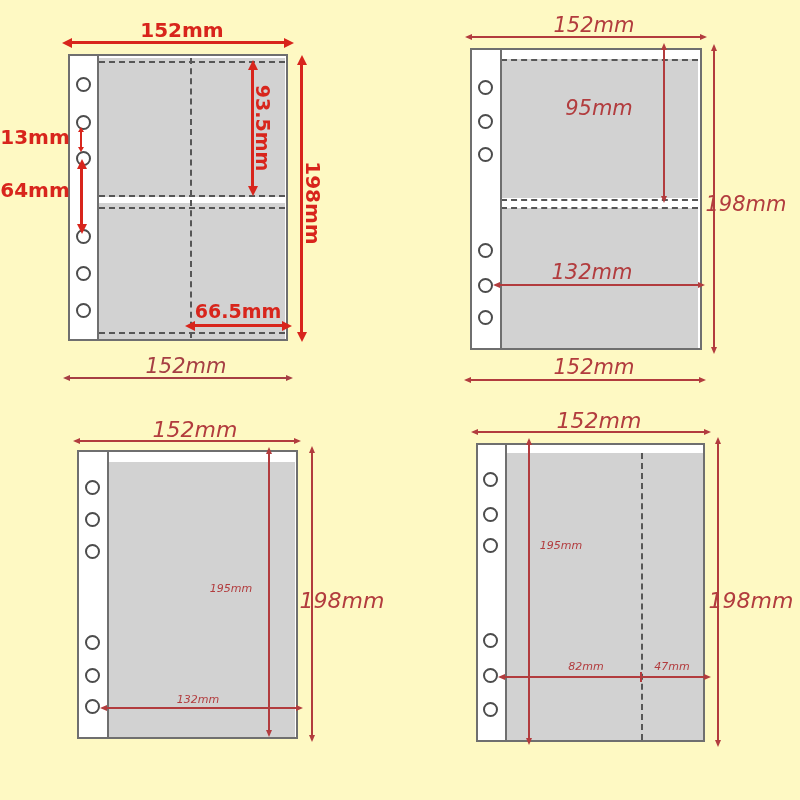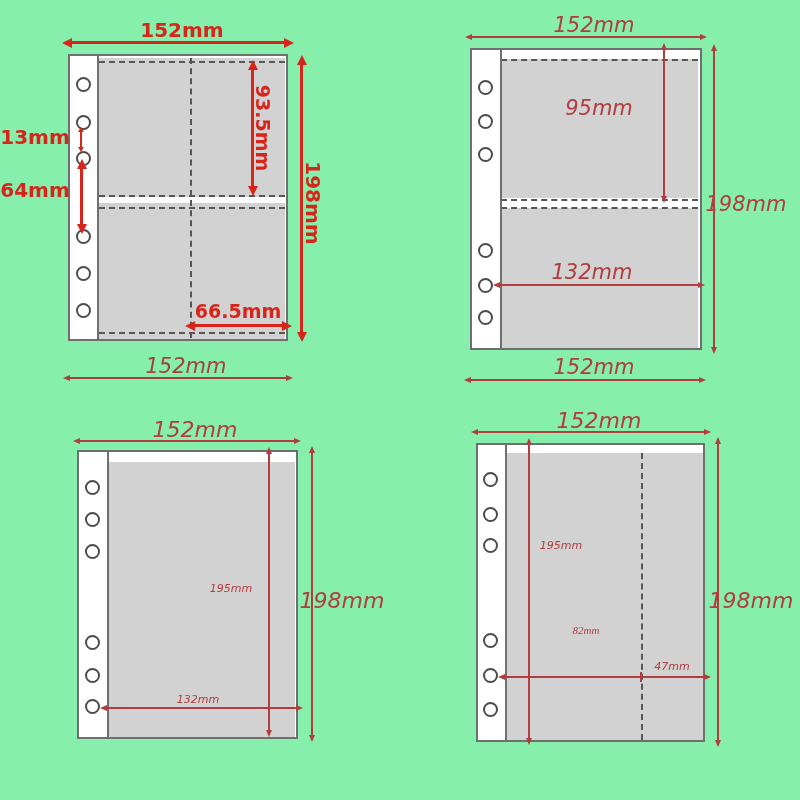--- a/index.html
+++ b/index.html
@@ -1,17 +1,17 @@
 <!DOCTYPE html>
 <html><head>
 <meta charset="utf-8">
 <style>
   html,body { margin:0; padding:0; background:#ffffff; }
   .canvas {
-    position:relative; width:800px; height:800px; background:#86efac;
+    position:relative; width:800px; height:800px; background:#fef9c3;
     font-family:"DejaVu Sans", sans-serif; overflow:hidden;
   }
   
   .page { position:absolute; background:#ffffff; border:2px solid #6f6f6f; box-sizing:border-box; }
   .divider { position:absolute; top:0; bottom:0; width:0; border-left:2px solid #6f6f6f; }
   .hole { position:absolute; width:15px; height:15px; border:2px solid #4c4c4c; border-radius:50%; background:#fff; box-sizing:border-box; }
   .pocket { position:absolute; background:#d2d2d2; }
   .dash-h { position:absolute; height:0; border-top:2px dashed #565656; }
   .dash-v { position:absolute; width:0; border-left:2px dashed #565656; }
   
@@ -139,19 +139,19 @@
       <div class="hole" style="left:5px; top:188px;"></div>
       <div class="hole" style="left:5px; top:223px;"></div>
       <div class="hole" style="left:5px; top:257px;"></div>
     </div>
     <div class="ah thin c-thin" style="left:478px; top:431px; width:226px;"></div>
     <div class="lbl it big" style="left:599px; top:420px;">152mm</div>
     <div class="av thin c-thin" style="left:528px; top:445px; height:293px;"></div>
     <div class="lbl small" style="left:561px; top:545px;">195mm</div>
     <div class="ah thin c-thin" style="left:505px; top:676px; width:199px;"></div>
     <div class="tick" style="left:640px; top:672px; height:10px;"></div>
-    <div class="lbl small" style="left:586px; top:630px;font-family:Liberation Serif, serif;">82mm</div>
+    <div class="lbl small" style="left:586px; top:666px;">82mm</div>
     <div class="lbl small" style="left:672px; top:666px;">47mm</div>
     <div class="av thin c-thin" style="left:717px; top:444px; height:296px;"></div>
     <div class="lbl it big" style="left:751px; top:600px;">198mm</div>
   </div>
 
 </div>
 
 </body></html>

